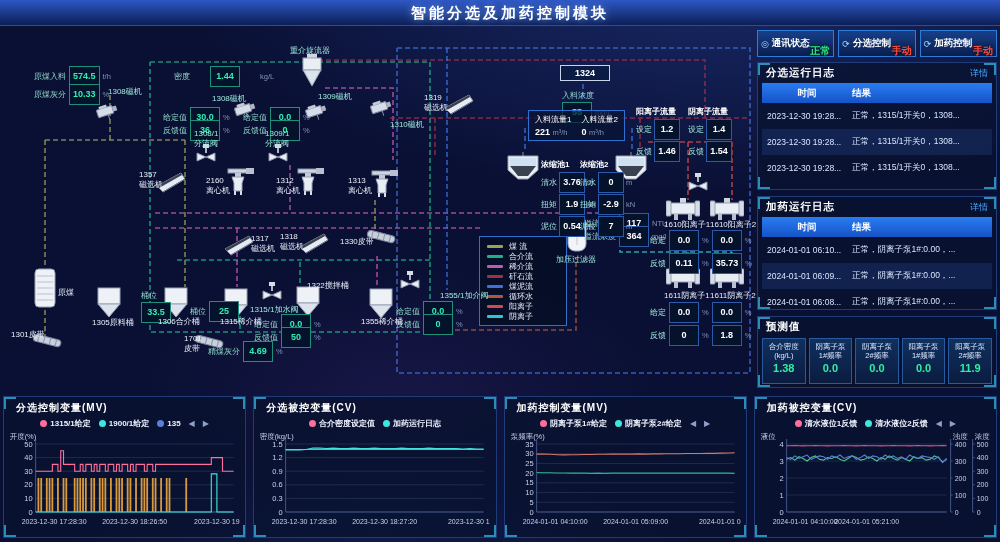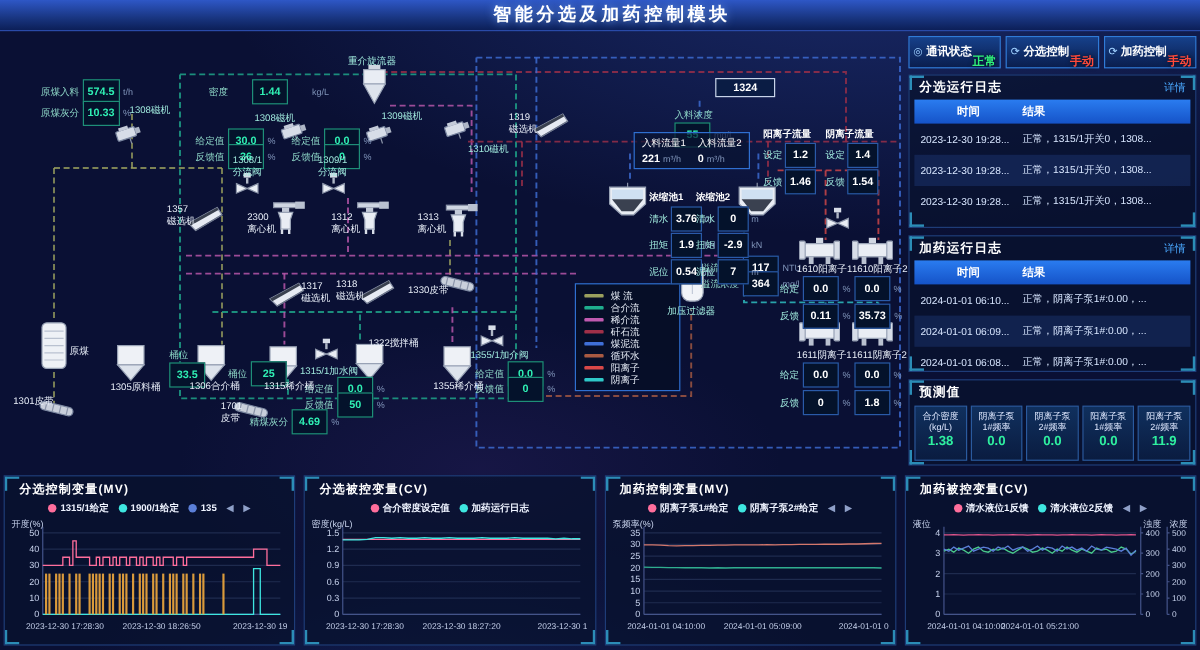--- a/index.html
+++ b/index.html
@@ -469,48 +469,48 @@
           <span class="vbox">33.5</span>
         </span>
       </div>
       <div class="kv kvs" style="left: 562px; top: 90px;">
         <span>入料浓度</span>
         <span class="rowline">
           <span class="vbox">55</span>
           <span class="unit">mg/L</span>
         </span>
       </div>
-      <div class="box1324" style="left: 560px; top: 65px; margin-left: 36px;">1324</div>
+      <div class="box1324" style="left: 560px; top: 65px;">1324</div>
       <div class="dlbl" style="left: 290px; top: 46px;">重介旋流器</div>
       <div class="dlbl" style="left: 108px; top: 87px;">1308磁机</div>
       <div class="dlbl" style="left: 212px; top: 94px;">1308磁机</div>
       <div class="dlbl" style="left: 318px; top: 92px;">1309磁机</div>
       <div class="dlbl" style="left: 390px; top: 120px;">1310磁机</div>
       <div class="dlbl w" style="left: 424px; top: 93px;">1319
 磁选机</div>
       <div class="dlbl w" style="left: 139px; top: 170px;">1357
 磁选机</div>
-      <div class="dlbl w" style="left: 206px; top: 176px;">2300
+      <div class="dlbl w" style="left: 206px; top: 176px;">2160
 离心机</div>
       <div class="dlbl w" style="left: 276px; top: 176px;">1312
 离心机</div>
       <div class="dlbl w" style="left: 348px; top: 176px;">1313
 离心机</div>
       <div class="dlbl w" style="left: 251px; top: 234px;">1317
 磁选机</div>
       <div class="dlbl w" style="left: 280px; top: 232px;">1318
 磁选机</div>
       <div class="dlbl w" style="left: 340px; top: 237px;">1330皮带</div>
       <div class="dlbl w" style="left: 307px; top: 281px;">1322搅拌桶</div>
       <div class="dlbl" style="left: 194px; top: 129px;">1308/1
 分流阀</div>
       <div class="dlbl" style="left: 265px; top: 129px;">1309/1
 分流阀</div>
       <div class="dlbl" style="left: 250px; top: 305px;">1315/1加水阀</div>
-      <div class="dlbl" style="left: 392px; top: 291px;">1355/1加介阀</div>
+      <div class="dlbl" style="left: 392px; top: 291px; padding-left: 48px;">1355/1加介阀</div>
       <div class="dlbl w" style="left: 58px; top: 288px;">原煤</div>
       <div class="dlbl w" style="left: 11px; top: 330px;">1301皮带</div>
       <div class="dlbl w" style="left: 92px; top: 318px;">1305原料桶</div>
       <div class="dlbl w" style="left: 158px; top: 317px;">1306合介桶</div>
       <div class="dlbl w" style="left: 220px; top: 317px;">1315稀介桶</div>
       <div class="dlbl w" style="left: 361px; top: 317px;">1355稀介桶</div>
       <div class="dlbl w" style="left: 184px; top: 334px;">1701
 皮带</div>
       <div class="dlbl" style="left: 556px; top: 255px;">加压过滤器</div>
       <div class="dlbl w" style="left: 664px; top: 220px;">1610阳离子1</div>

